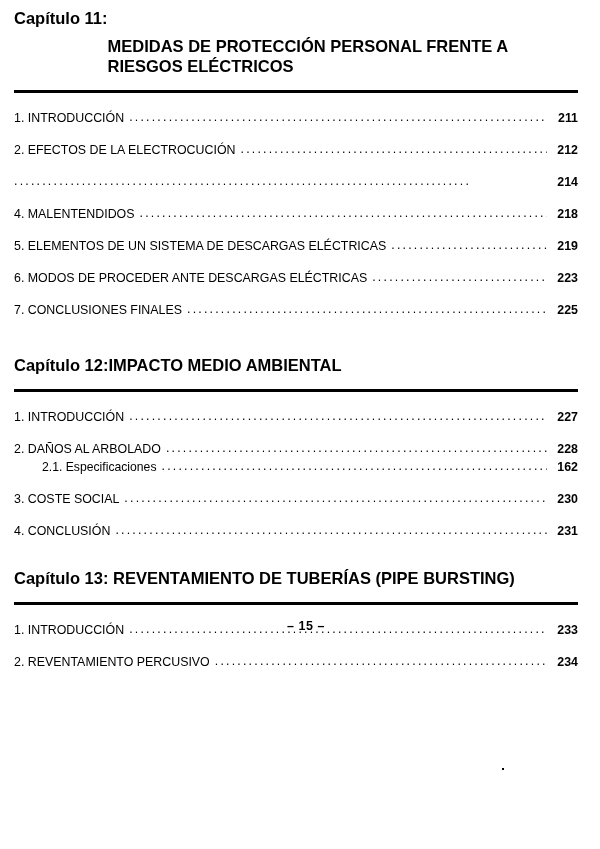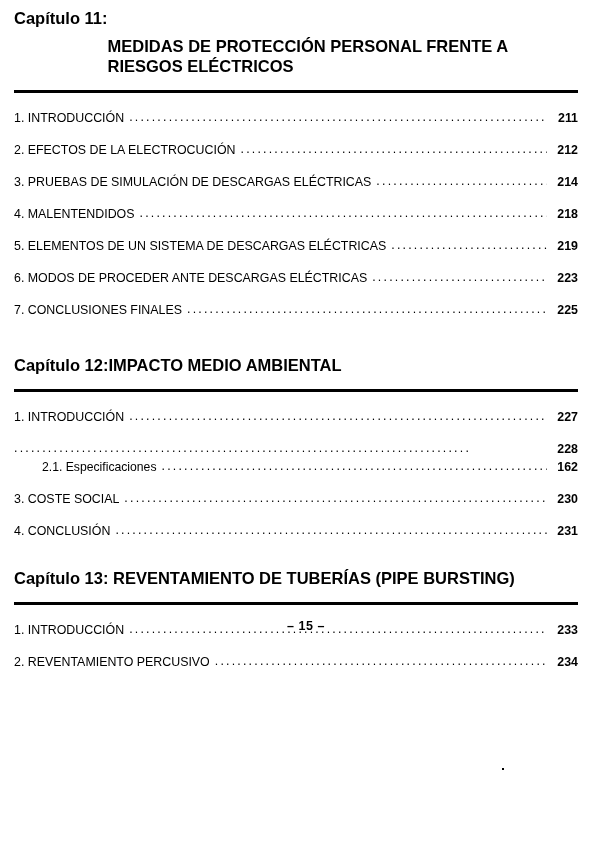--- a/index.html
+++ b/index.html
@@ -140,21 +140,20 @@
         <span class="toc-label">1. INTRODUCCIÓN</span>
         <span class="dots">.................................................................................</span>
         <span class="toc-page">211</span>
       </div>
       <div class="toc-row">
         <span class="toc-label">2. EFECTOS DE LA ELECTROCUCIÓN</span>
         <span class="dots">.................................................................................</span>
         <span class="toc-page">212</span>
       </div>
       <div class="toc-row">
-        <span class="toc-label">3. PRUEBAS DE SIMULACIÓN DE DESCARGAS ELÉCTRICAS</span>
         <span class="dots">.................................................................................</span>
         <span class="toc-page">214</span>
       </div>
       <div class="toc-row">
         <span class="toc-label">4. MALENTENDIDOS</span>
         <span class="dots">.................................................................................</span>
         <span class="toc-page">218</span>
       </div>
       <div class="toc-row">
         <span class="toc-label">5. ELEMENTOS DE UN SISTEMA DE DESCARGAS ELÉCTRICAS</span>
@@ -182,20 +181,21 @@
       <span class="chapter-title">IMPACTO MEDIO AMBIENTAL</span>
     </div>
     <hr class="rule">
     <div class="toc">
       <div class="toc-row">
         <span class="toc-label">1. INTRODUCCIÓN</span>
         <span class="dots">.................................................................................</span>
         <span class="toc-page">227</span>
       </div>
       <div class="toc-row">
+        <span class="toc-label">2. DAÑOS AL ARBOLADO</span>
         <span class="dots">.................................................................................</span>
         <span class="toc-page">228</span>
       </div>
       <div class="toc-row sub">
         <span class="toc-label">2.1.  Especificaciones</span>
         <span class="dots">.................................................................................</span>
         <span class="toc-page">162</span>
       </div>
       <div class="toc-row">
         <span class="toc-label">3. COSTE SOCIAL</span>

